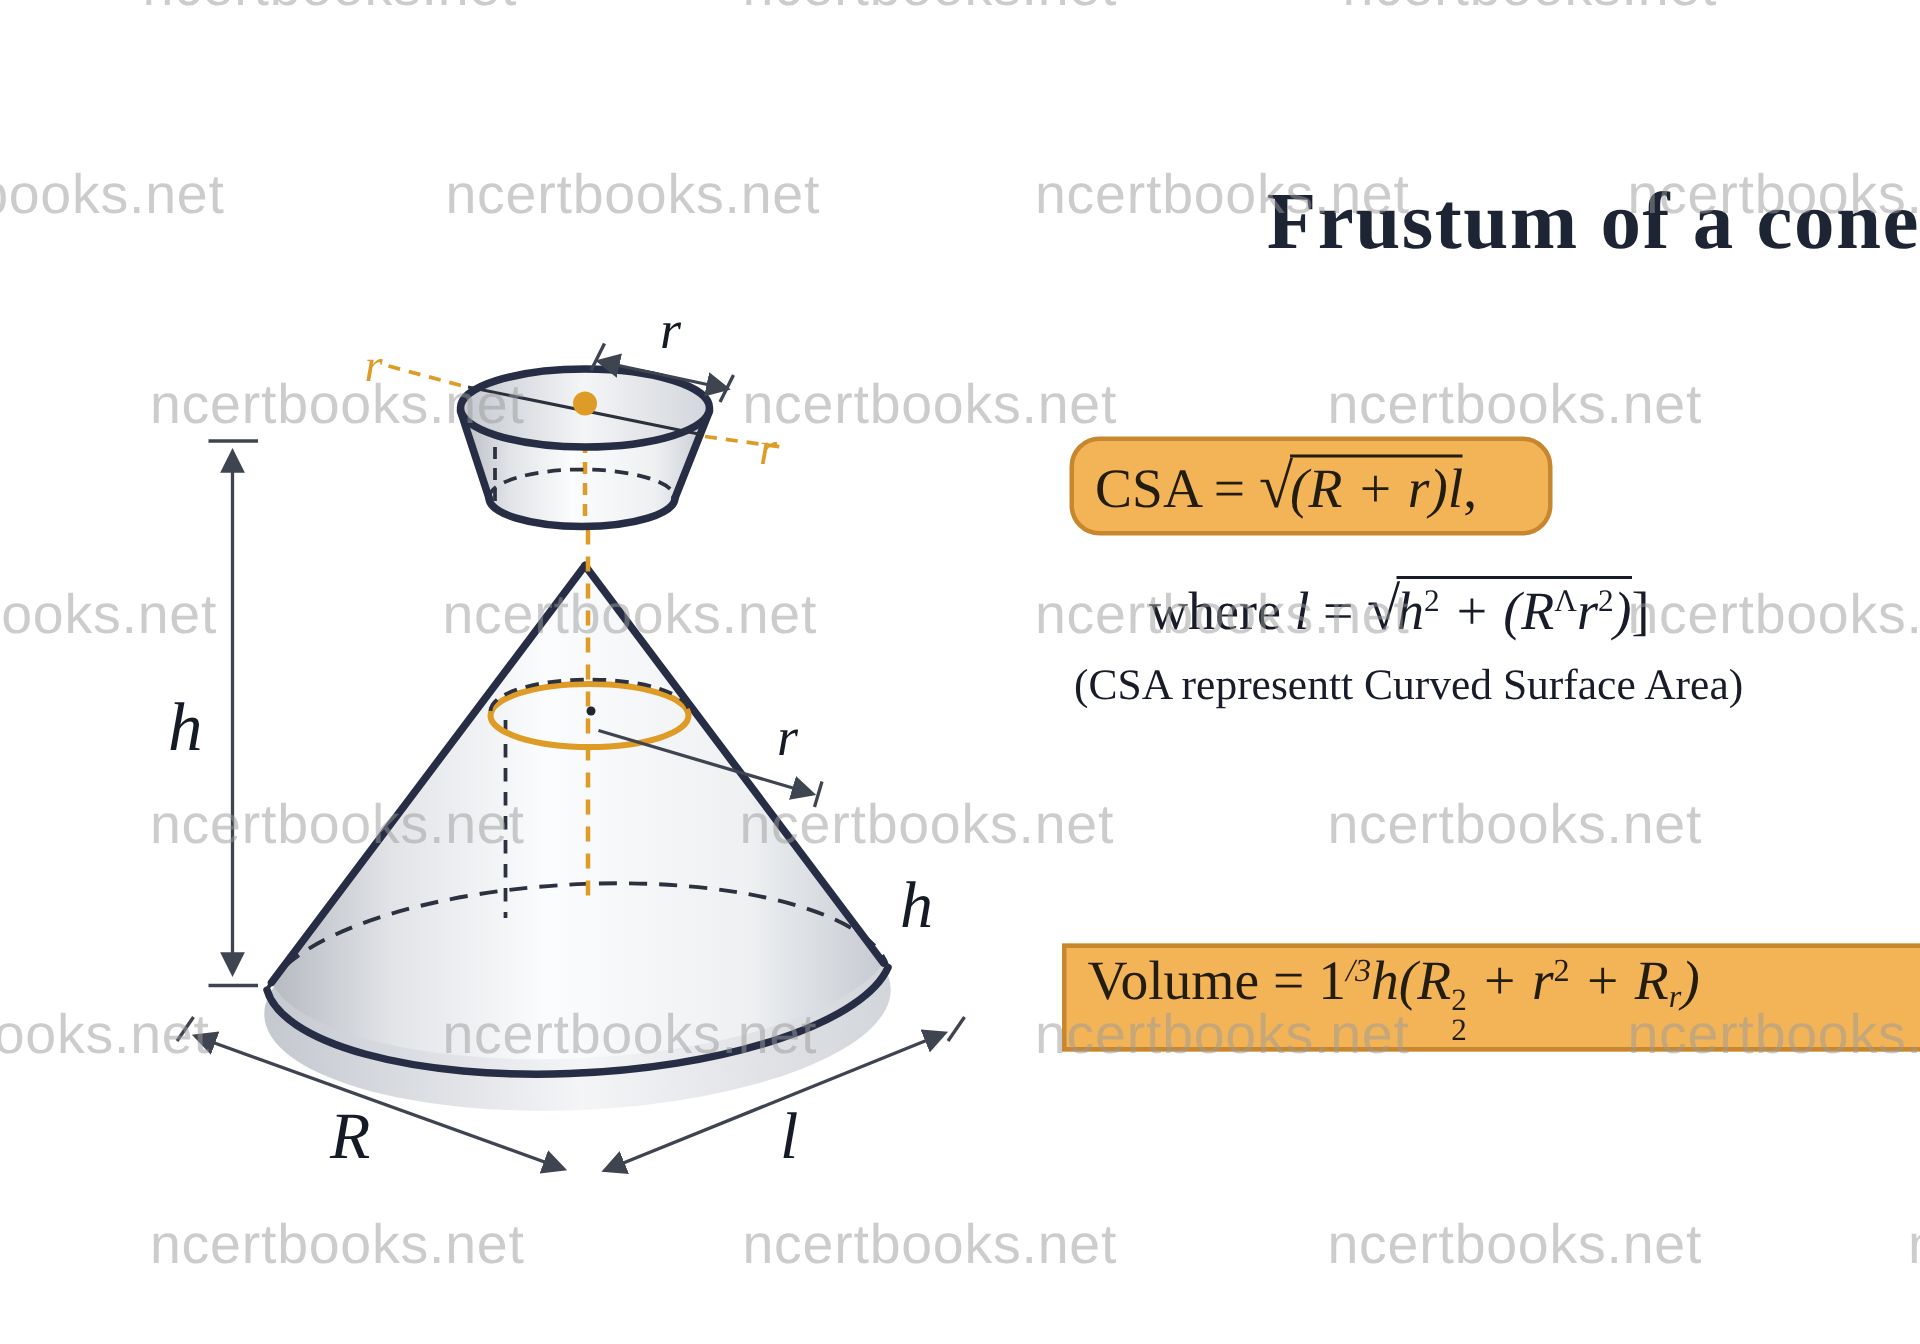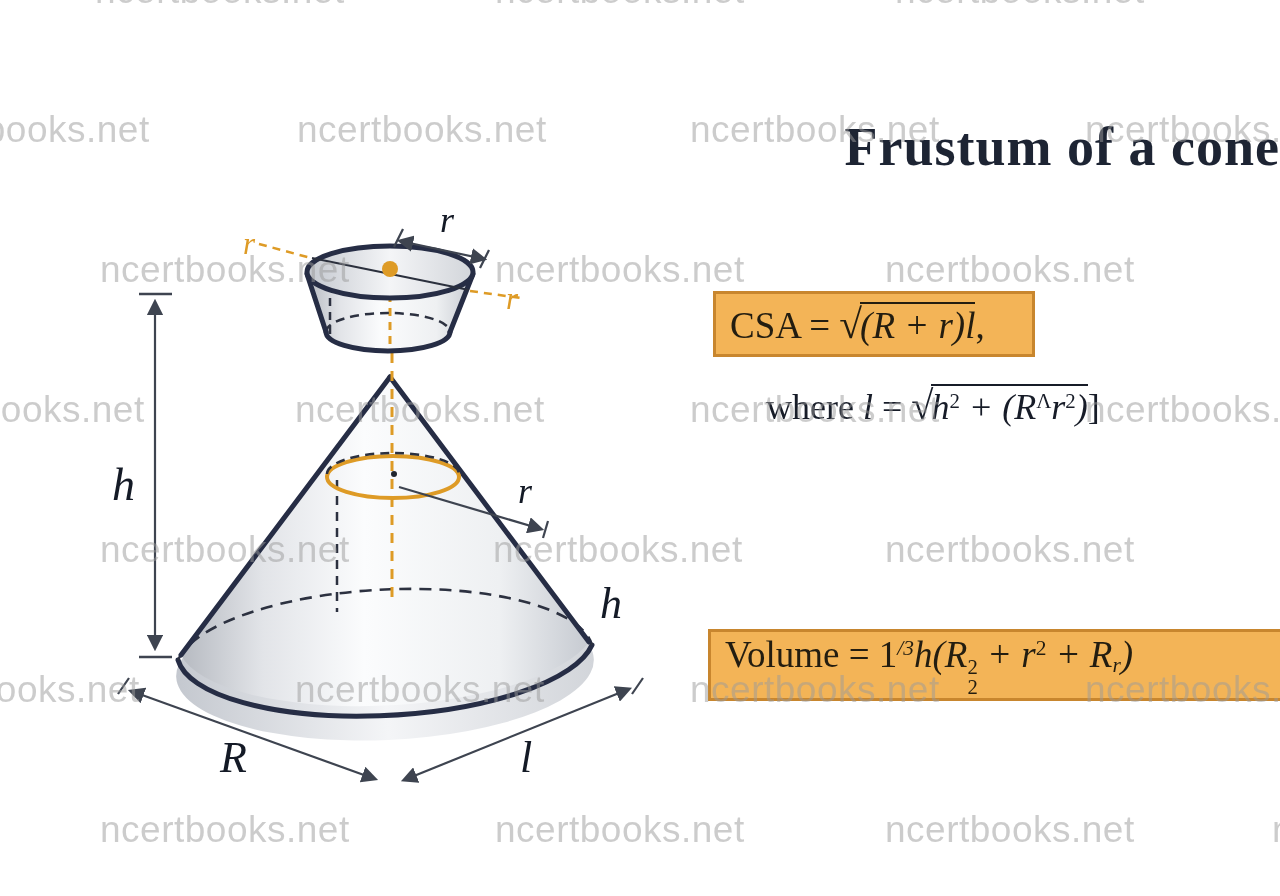--- a/index.html
+++ b/index.html
@@ -11,21 +11,21 @@
       color:var(--watermark,#9b9b9b);opacity:.5;white-space:nowrap;}
 
   
   #title{position:absolute;top:80px;left:0;width:1280px;text-align:right;z-index:3;
          font-size:54px;font-weight:bold;color:var(--ink,#1b2230);letter-spacing:1px;}
 
   
   .fbox{position:absolute;z-index:3;background:var(--box_fill,#f3b457);
         border:3px solid var(--box_border,#c8862e);box-sizing:border-box;
         display:flex;align-items:center;padding:0 14px;color:#231d10;}
-  #csa-box{left:713px;top:291px;width:322px;height:66px;font-size:37px;}
+  #csa-box{left:713px;top:291px;width:322px;height:66px;font-size:37px;border-radius:20px;}
   #vol-box{left:708px;top:629px;width:584px;height:72px;font-size:37px;}
   .fline{position:absolute;z-index:3;color:#171c28;white-space:nowrap;}
   #where-line{left:737px;top:382px;font-size:36px;margin-left:29px;}
   #csa-note{left:716px;top:441px;font-size:29px;}
   .it{font-style:italic;}
   .rad{font-size:1.12em;font-weight:normal;margin-right:-2px;}
   .over{border-top:2.5px solid currentColor;padding-top:1px;}
   sup.s{font-size:.58em;vertical-align:.55em;line-height:0;}
   sub.s{font-size:.58em;vertical-align:-.25em;line-height:0;}
   .stack{display:inline-flex;flex-direction:column;align-items:flex-start;
@@ -52,20 +52,21 @@
   <div id="csa-box" class="fbox">
     <span>
       <span>CSA = </span><span class="rad">√</span><span class="over it">(R + r)l</span><span>,</span>
     </span>
   </div>
 
   <div id="where-line" class="fline">
     <span>where </span><span class="it">l</span><span> = </span><span class="rad">√</span><span class="over"><span class="it">h</span><sup class="s">2</sup><span class="it"> + (R</span><sup class="s">Λ</sup><span class="it">r</span><sup class="s">2</sup><span class="it">)</span></span><span>]</span>
   </div>
 
+  <div id="csa-note" class="fline">(CSA representt Curved Surface Area)</div>
 
   <div id="vol-box" class="fbox">
     <span>
       <span>Volume = 1</span><sup class="s it">/3</sup><span class="it">h(R</span><span class="stack">
           <span>2</span>
           <span>2</span>
         </span><span class="it"> + r</span><sup class="s">2</sup><span class="it"> + R</span><sub class="s it">r</sub><span class="it">)</span>
     </span>
   </div>
 

